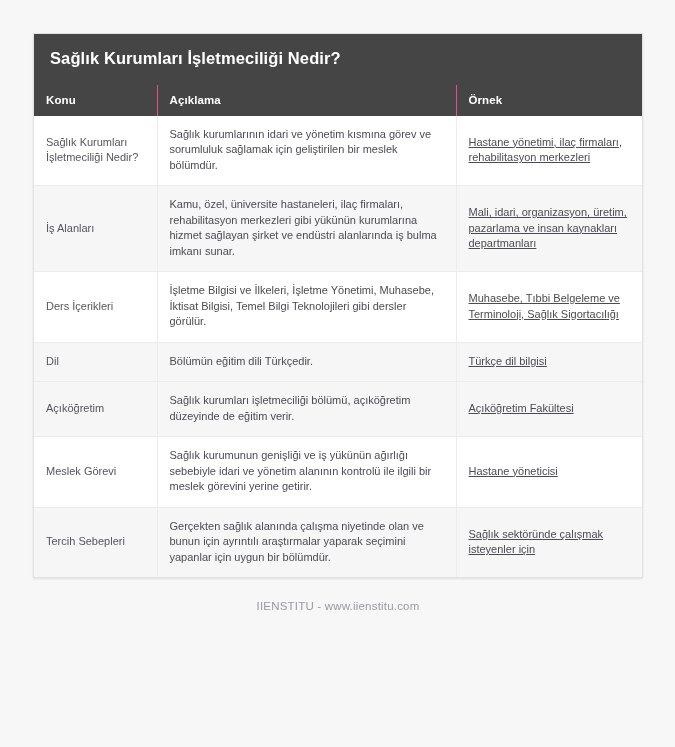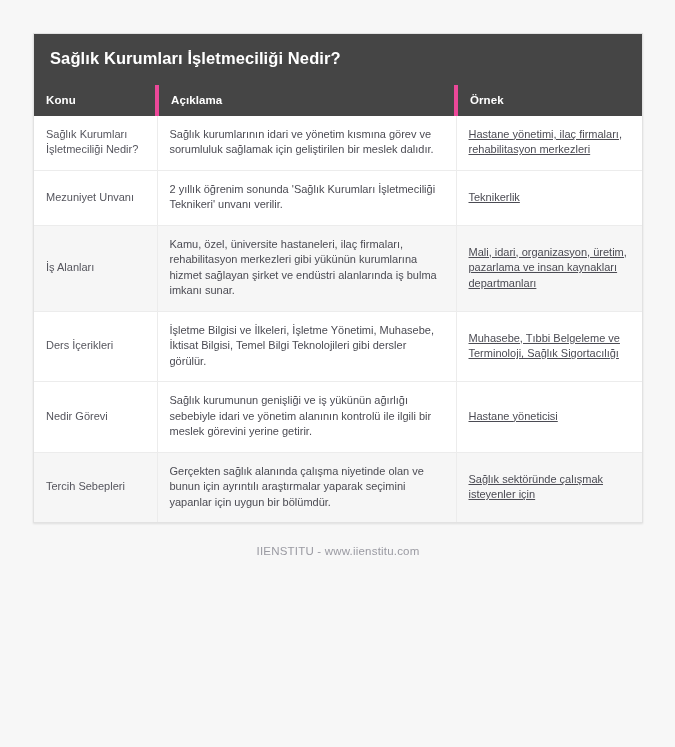--- a/index.html
+++ b/index.html
@@ -58,21 +58,21 @@
   .tbl col.c-aciklama  { width: 299px; }
   .tbl col.c-ornek     { width: 186px; }
 
   .tbl thead th {
     background: #454545;
     color: #ffffff;
     font-size: 11.5px;
     font-weight: bold;
     text-align: left;
     padding: 9px 12px 10px 12px;
-    border-right: 4px solid #ec4899;
+    border-right: 1px solid #ec4899;
     box-sizing: border-box;
     vertical-align: middle;
     letter-spacing: 0.1px;
   }
   .tbl thead th:last-child {
     border-right: none;
   }
 
   .tbl tbody td {
     font-size: 11px;
@@ -128,40 +128,45 @@
       <thead>
         <tr>
           <th>Konu</th>
           <th>Açıklama</th>
           <th>Örnek</th>
         </tr>
       </thead>
       <tbody id="table-body">
           <tr>
             <td class="cell-konu">Sağlık Kurumları İşletmeciliği Nedir?</td>
-            <td class="cell-aciklama">Sağlık kurumlarının idari ve yönetim kısmına görev ve sorumluluk sağlamak için geliştirilen bir meslek dalıdır.</td>
+            <td class="cell-aciklama">Sağlık kurumlarının idari ve yönetim kısmına görev ve sorumluluk sağlamak için geliştirilen bir meslek bölümdür.</td>
             <td class="cell-ornek">Hastane yönetimi, ilaç firmaları, rehabilitasyon merkezleri</td>
-          </tr>
-          <tr>
-            <td class="cell-konu">Mezuniyet Unvanı</td>
-            <td class="cell-aciklama">2 yıllık öğrenim sonunda 'Sağlık Kurumları İşletmeciliği Teknikeri' unvanı verilir.</td>
-            <td class="cell-ornek">Teknikerlik</td>
           </tr>
           <tr class="alt">
             <td class="cell-konu">İş Alanları</td>
             <td class="cell-aciklama">Kamu, özel, üniversite hastaneleri, ilaç firmaları, rehabilitasyon merkezleri gibi yükünün kurumlarına hizmet sağlayan şirket ve endüstri alanlarında iş bulma imkanı sunar.</td>
             <td class="cell-ornek">Mali, idari, organizasyon, üretim, pazarlama ve insan kaynakları departmanları</td>
           </tr>
           <tr>
             <td class="cell-konu">Ders İçerikleri</td>
             <td class="cell-aciklama">İşletme Bilgisi ve İlkeleri, İşletme Yönetimi, Muhasebe, İktisat Bilgisi, Temel Bilgi Teknolojileri gibi dersler görülür.</td>
             <td class="cell-ornek">Muhasebe, Tıbbi Belgeleme ve Terminoloji, Sağlık Sigortacılığı</td>
           </tr>
+          <tr class="alt">
+            <td class="cell-konu">Dil</td>
+            <td class="cell-aciklama">Bölümün eğitim dili Türkçedir.</td>
+            <td class="cell-ornek">Türkçe dil bilgisi</td>
+          </tr>
+          <tr class="alt">
+            <td class="cell-konu">Açıköğretim</td>
+            <td class="cell-aciklama">Sağlık kurumları işletmeciliği bölümü, açıköğretim düzeyinde de eğitim verir.</td>
+            <td class="cell-ornek">Açıköğretim Fakültesi</td>
+          </tr>
           <tr>
-            <td class="cell-konu">Nedir Görevi</td>
+            <td class="cell-konu">Meslek Görevi</td>
             <td class="cell-aciklama">Sağlık kurumunun genişliği ve iş yükünün ağırlığı sebebiyle idari ve yönetim alanının kontrolü ile ilgili bir meslek görevini yerine getirir.</td>
             <td class="cell-ornek">Hastane yöneticisi</td>
           </tr>
           <tr class="alt">
             <td class="cell-konu">Tercih Sebepleri</td>
             <td class="cell-aciklama">Gerçekten sağlık alanında çalışma niyetinde olan ve bunun için ayrıntılı araştırmalar yaparak seçimini yapanlar için uygun bir bölümdür.</td>
             <td class="cell-ornek">Sağlık sektöründe çalışmak isteyenler için</td>
           </tr>
         </tbody>
     </table>

